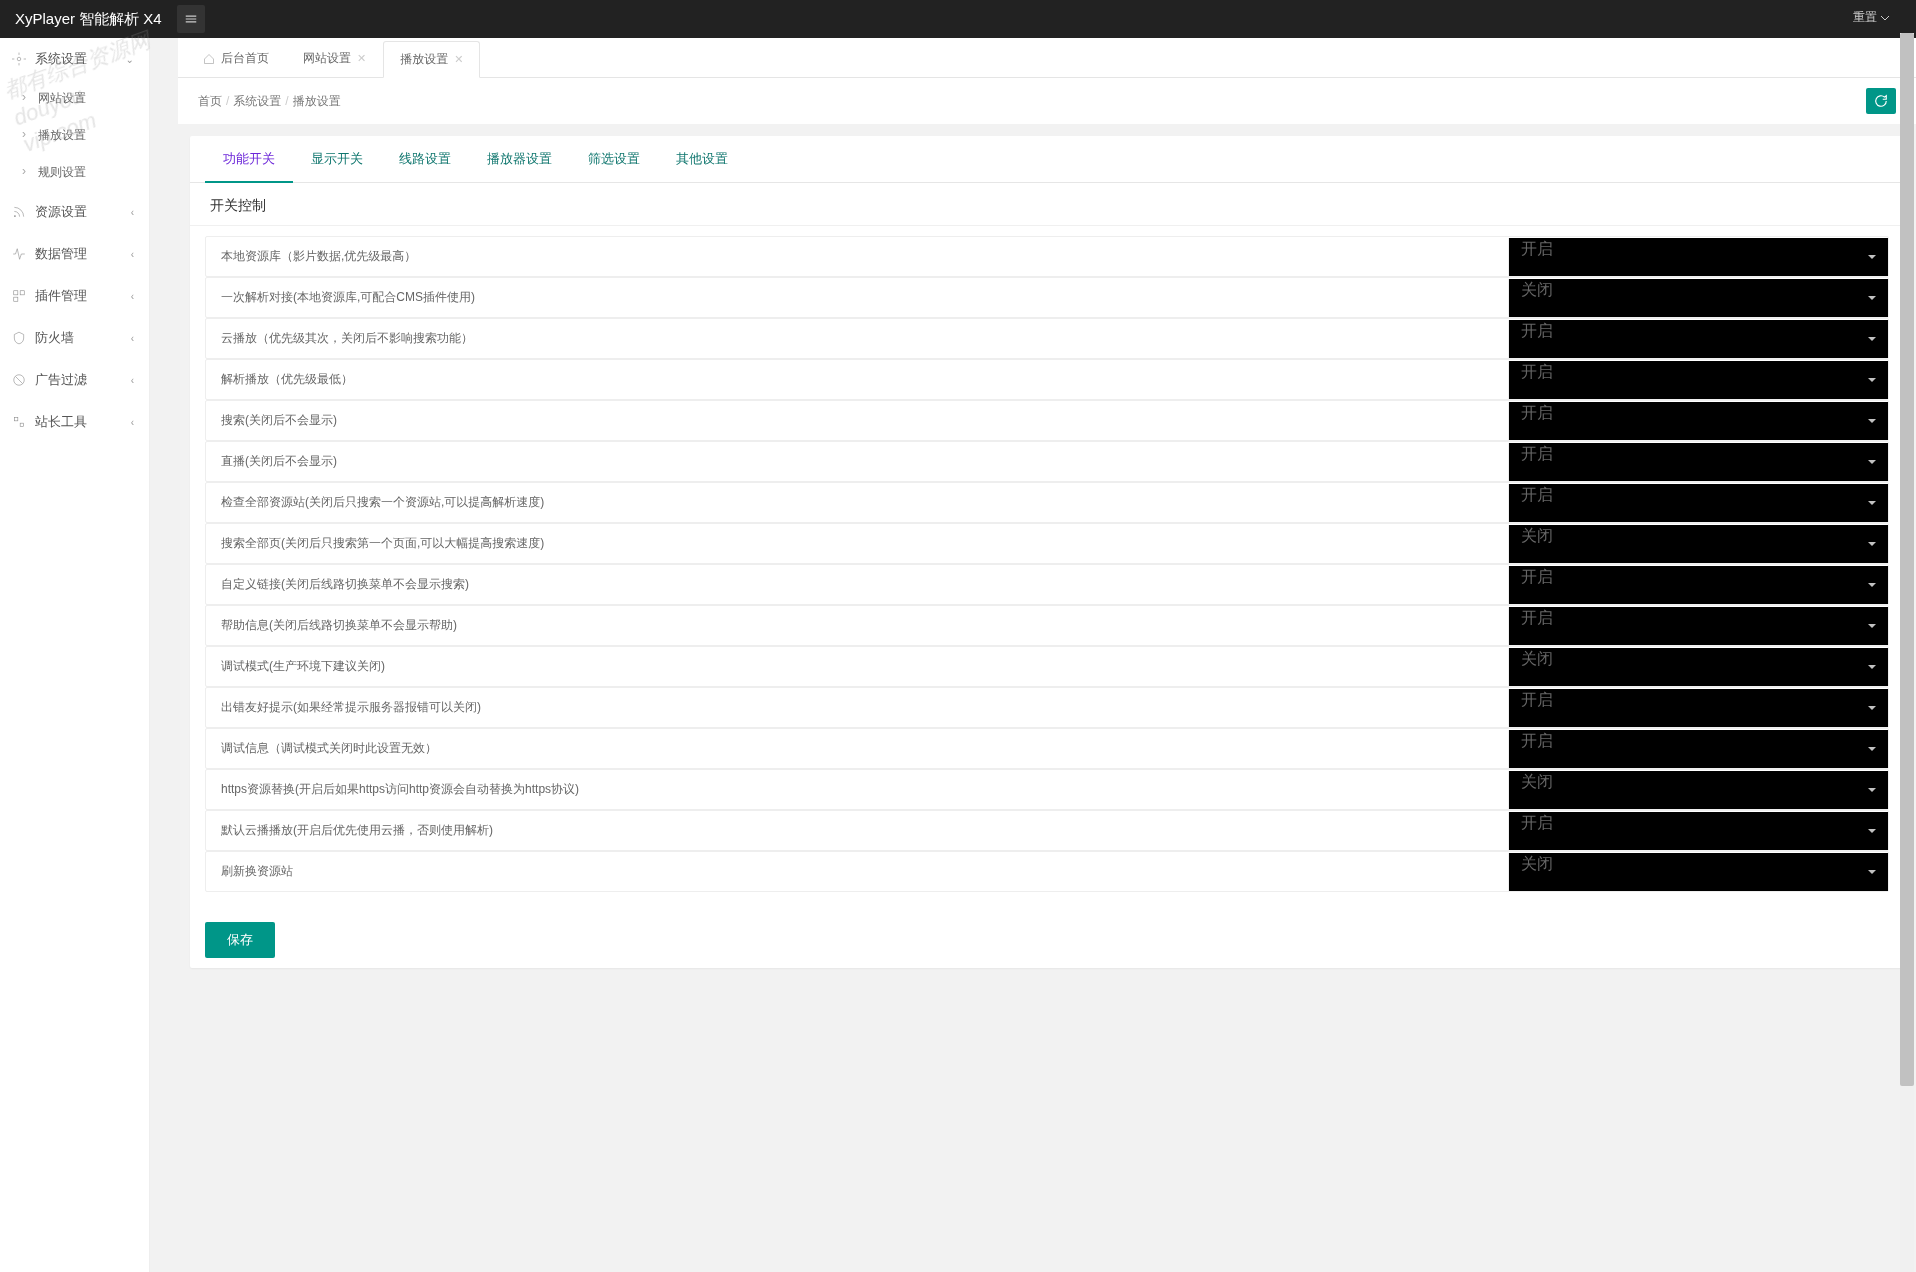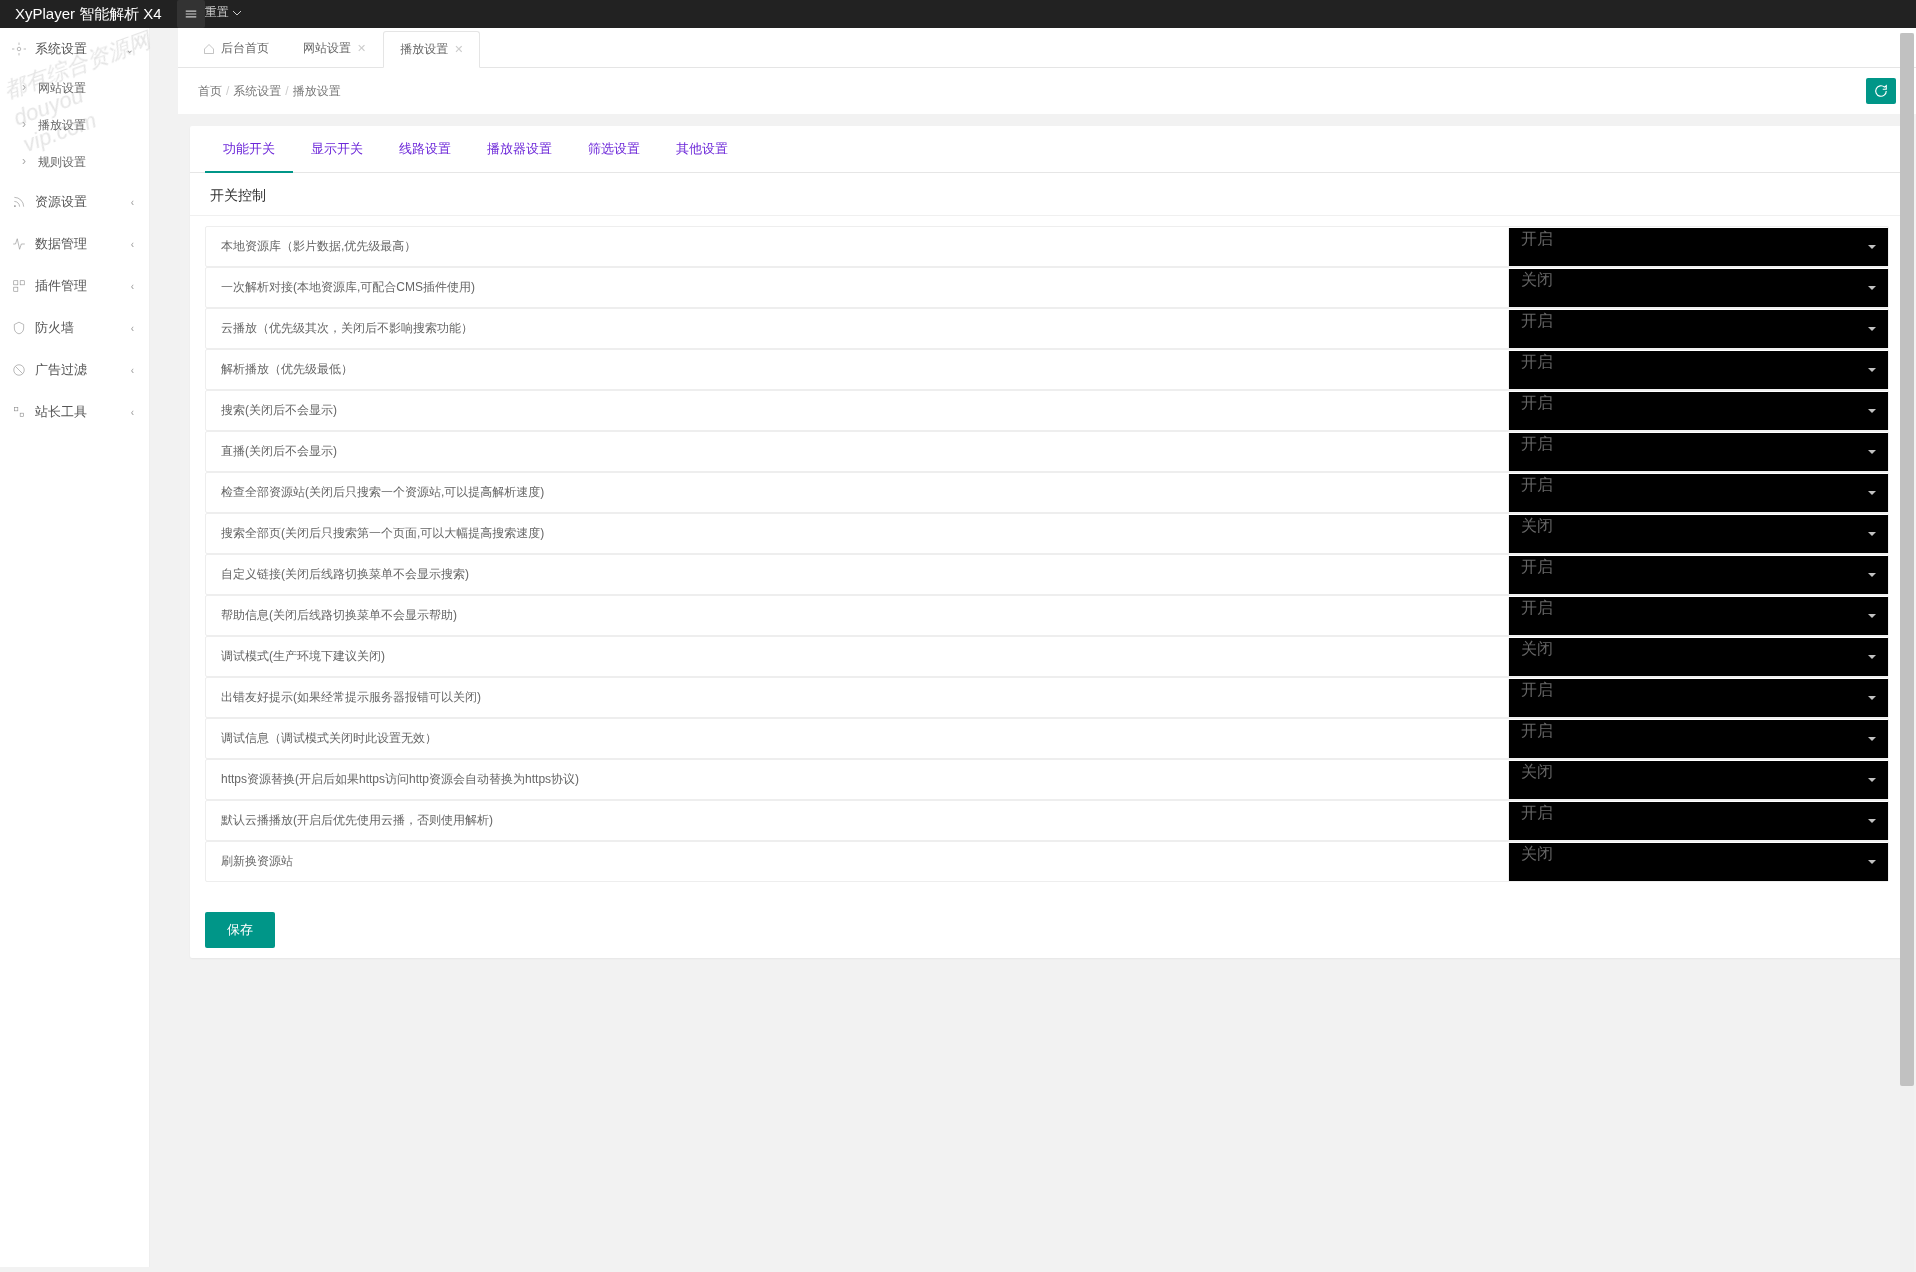--- a/index.html
+++ b/index.html
@@ -1,17 +1,17 @@
 <!DOCTYPE html>
 <html><head>
 <meta charset="utf-8">
 <style>
 * { margin: 0; padding: 0; box-sizing: border-box; }
 body { font-family: "Microsoft YaHei", Arial, sans-serif; font-size: 13px; color: #333; background: #f2f2f2; }
-.header { height: 28px; background: #222; color: #ccc; display: flex; align-items: center; padding: 0 15px; justify-content: flex-start; }
+.header { height: 38px; background: #222; color: #ccc; display: flex; align-items: center; padding: 0 15px; justify-content: space-between; }
 .header-left { display: flex; align-items: center; gap: 15px; }
 .logo { font-size: 15px; color: #fff; }
 .menu-toggle { width: 28px; height: 28px; background: #333; display: flex; align-items: center; justify-content: center; cursor: pointer; border-radius: 2px; }
 .menu-toggle svg { width: 14px; height: 14px; fill: #ccc; }
 .header-right { display: flex; gap: 18px; font-size: 12px; flex-direction: column; }
 .header-right span { cursor: pointer; display: flex; align-items: center; gap: 3px; }
 .container { display: flex; min-height: calc(100vh - 33px); gap: 28px; }
 .sidebar { width: 150px; background: #fff; border-right: 1px solid #eee; }
 .nav-item { padding: 12px 15px 12px 35px; cursor: pointer; color: #555; position: relative; display: flex; justify-content: space-between; align-items: center; font-size: 13px; }
 .nav-item .icon { position: absolute; left: 12px; width: 14px; height: 14px; }
@@ -25,21 +25,21 @@
 .tab .close { color: #ccc; font-size: 11px; }
 .tab .home-icon { width: 12px; height: 12px; }
 .breadcrumb-row { background: #fff; padding: 10px 20px; display: flex; justify-content: space-between; align-items: center; font-size: 12px; }
 .breadcrumb { color: #777; }
 .breadcrumb span { margin: 0 4px; color: #ccc; }
 .refresh-btn { width: 30px; height: 26px; background: #009688; border-radius: 2px; display: flex; align-items: center; justify-content: center; cursor: pointer; }
 .refresh-btn svg { width: 14px; height: 14px; fill: #fff; }
 .content { padding: 12px; flex: 1; }
 .card { background: #fff; border-radius: 2px; box-shadow: 0 1px 2px rgba(0,0,0,.05); }
 .inner-tabs { display: flex; border-bottom: 1px solid #e6e6e6; padding: 0 15px; }
-.inner-tab { padding: 14px 18px; cursor: pointer; font-size: 13px; color: #6d28d9; position: relative; }
+.inner-tab { padding: 14px 18px; cursor: pointer; font-size: 13px; color: #0f766e; position: relative; }
 .inner-tab.active { color: #6d28d9; }
 .inner-tab.active::after { content: ''; position: absolute; bottom: -1px; left: 0; right: 0; height: 2px; background: #009688; }
 .section-title { padding: 14px 20px 10px; font-size: 14px; color: #333; border-bottom: 1px solid #f0f0f0; }
 .form-area { padding: 10px 15px 20px; }
 .form-row { display: flex; align-items: center; border: 1px solid #eee; border-radius: 2px; }
 .form-label { flex: 1; padding: 11px 15px; color: #666; font-size: 12px; }
 .form-control { width: 380px; border-left: 1px solid #eee; position: relative; }
 .select { width: 100%; height: 38px; border: none; padding: 0 25px 16px 12px; background: #000000; cursor: pointer; font-size: 16px; color: #666; appearance: none; outline: none; }
 .form-control::after { content: ''; position: absolute; right: 12px; top: 50%; transform: translateY(-50%); border: 4px solid transparent; border-top-color: #c2c2c2; margin-top: 2px; pointer-events: none; }
 .save-btn { background: #009688; color: #fff; border: none; padding: 9px 22px; border-radius: 2px; cursor: pointer; font-size: 13px; margin: 10px 15px; }

